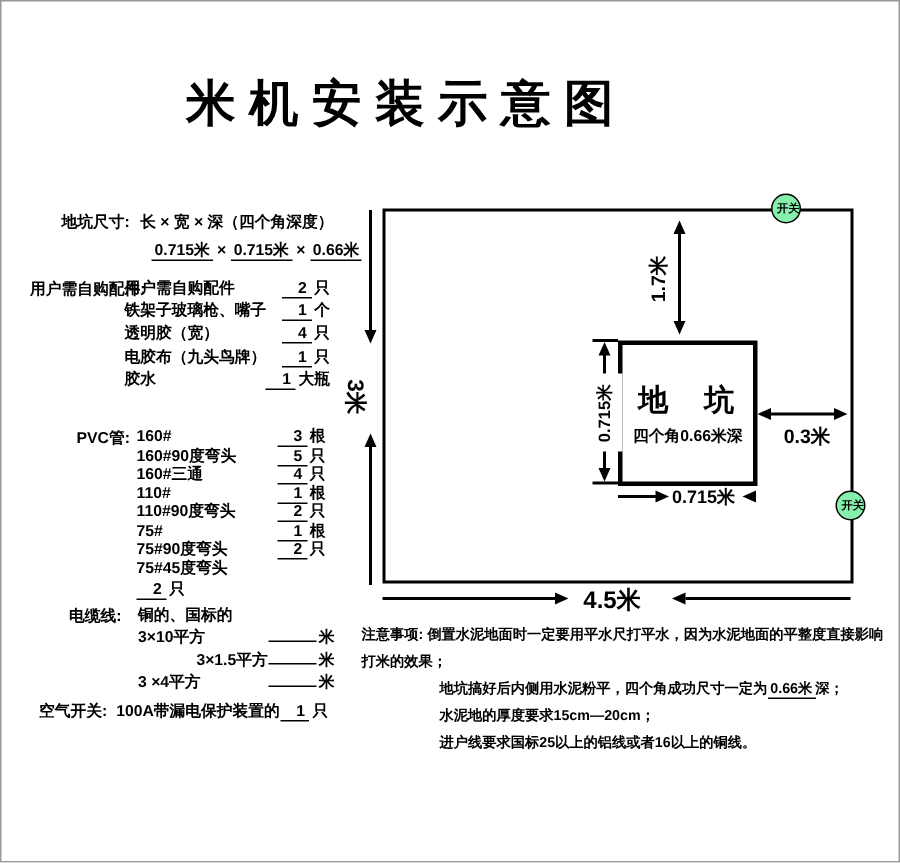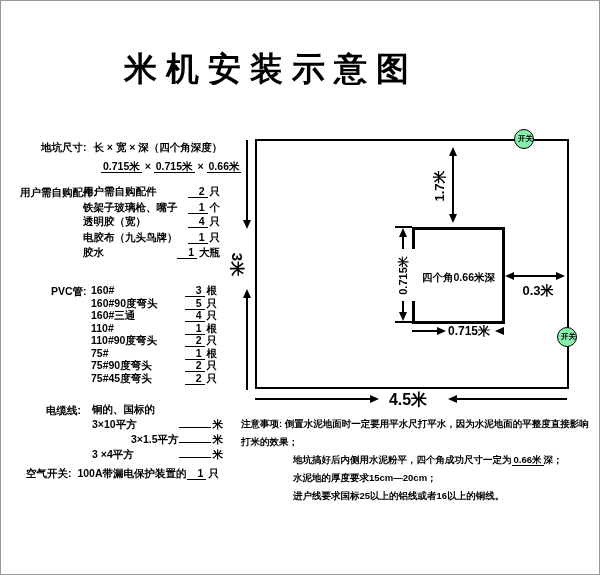--- a/index.html
+++ b/index.html
@@ -65,21 +65,21 @@
     <span class="uv">0.66米</span>
   </div>
 
   <div class="sec" style="left:19px;top:184px;width:201px;">
     <span class="sec-label">用户需自购配件:</span>
     <div class="items" style="margin-left:63px;width:137px;">
       <div class="row" style="height:15.2px;">
           <span>用户需自购配件</span>
           <span><span class="qnum">2</span><span class="unit">只</span></span>
         </div>
-      <div class="row" style="height:15.2px;align-items:flex-end;">
+      <div class="row" style="height:15.2px;">
           <span>铁架子玻璃枪、嘴子</span>
           <span><span class="qnum">1</span><span class="unit">个</span></span>
         </div>
       <div class="row" style="height:15.2px;">
           <span>透明胶（宽）</span>
           <span><span class="qnum">4</span><span class="unit">只</span></span>
         </div>
       <div class="row" style="height:15.2px;">
           <span>电胶布（九头鸟牌）</span>
           <span><span class="qnum">1</span><span class="unit">只</span></span>
@@ -115,21 +115,21 @@
           <span><span class="qnum">2</span><span class="unit">只</span></span>
         </div>
       <div class="row" style="height:12.5px;">
           <span>75#</span>
           <span><span class="qnum">1</span><span class="unit">根</span></span>
         </div>
       <div class="row" style="height:12.5px;">
           <span>75#90度弯头</span>
           <span><span class="qnum">2</span><span class="unit">只</span></span>
         </div>
-      <div class="row" style="height:12.5px;">
+      <div class="row" style="height:12.5px;flex-direction:column;">
           <span>75#45度弯头</span>
           <span><span class="qnum">2</span><span class="unit">只</span></span>
         </div>
     </div>
   </div>
 
   <div class="sec" style="left:45px;top:402px;width:190px;">
     <span class="sec-label">电缆线:</span>
     <div class="items" style="margin-left:46px;width:131px;">
       <div class="row" style="height:15px;">
@@ -165,20 +165,21 @@
   <div class="tri up" style="left:242px;top:288px;"></div>
   <div class="vline" style="left:245px;top:296px;height:93px;"></div>
 
   <div class="hline" style="left:254px;top:397px;width:116px;"></div>
   <div class="tri right" style="left:369px;top:394px;"></div>
   <div class="abs" style="left:376px;top:389px;width:62px;text-align:center;font-size:16px;">4.5米</div>
   <div class="tri left" style="left:447px;top:394px;"></div>
   <div class="hline" style="left:456px;top:397px;width:110px;"></div>
 
   <div class="pitbox">
+    <span class="pitname">地　坑</span>
     <span class="pitdepth">四个角0.66米深</span>
   </div>
 
   <div class="tri up" style="left:448px;top:146px;"></div>
   <div class="vline" style="left:451px;top:154px;height:60px;"></div>
   <div class="tri down" style="left:448px;top:213px;"></div>
   <div class="vlabel" style="left:428px;top:162px;width:22px;height:46px;">
     <span class="rotm90" style="font-size:13px;">1.7米</span>
   </div>
 

